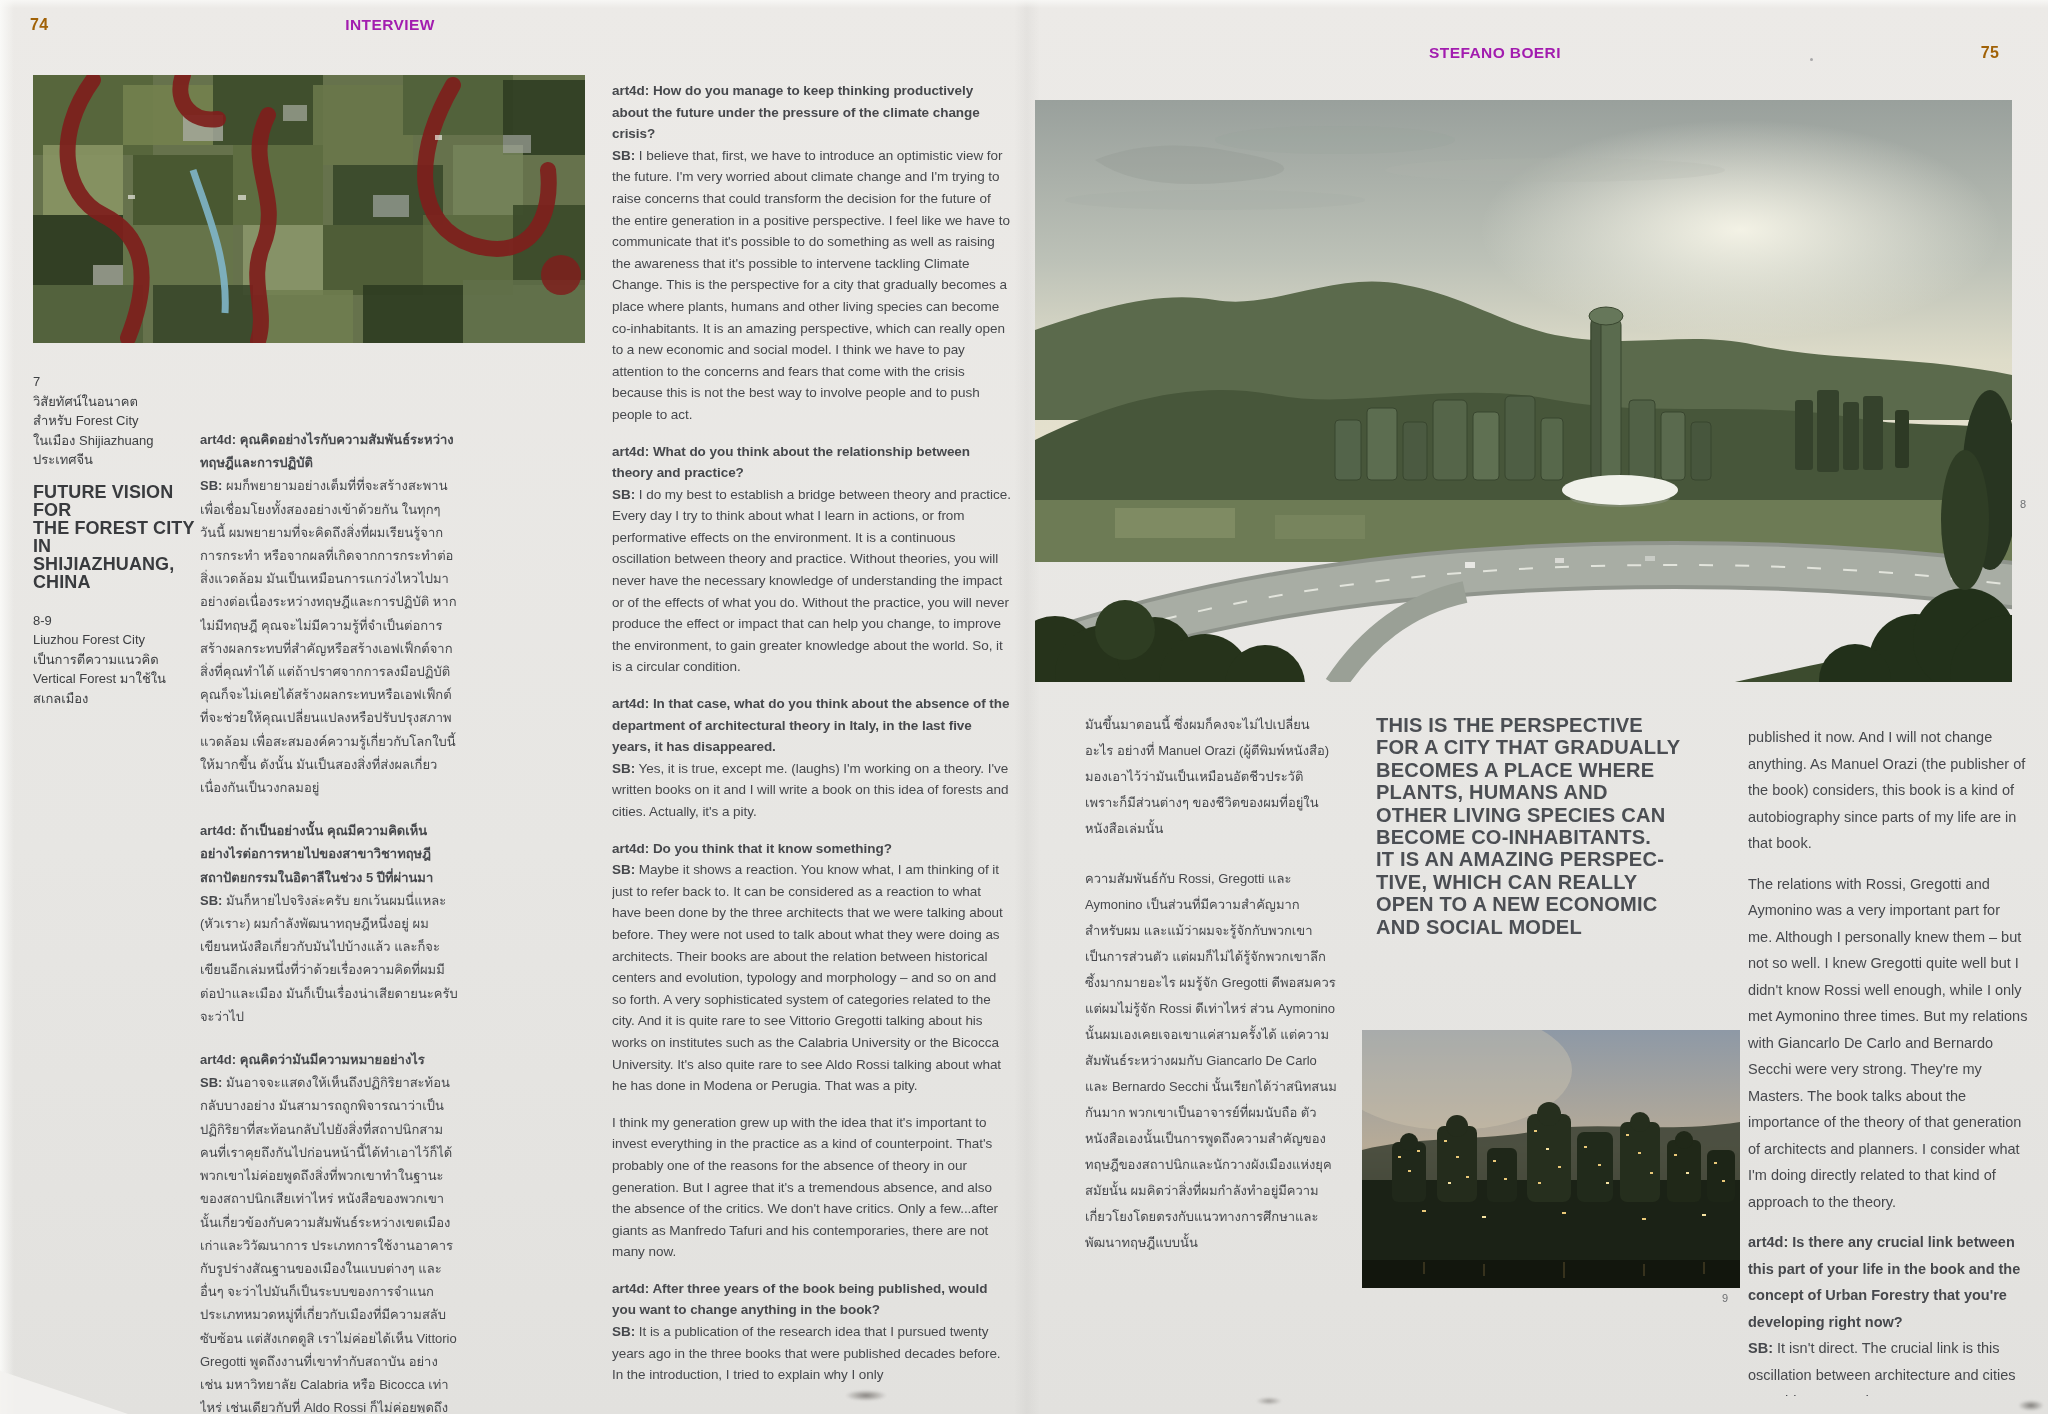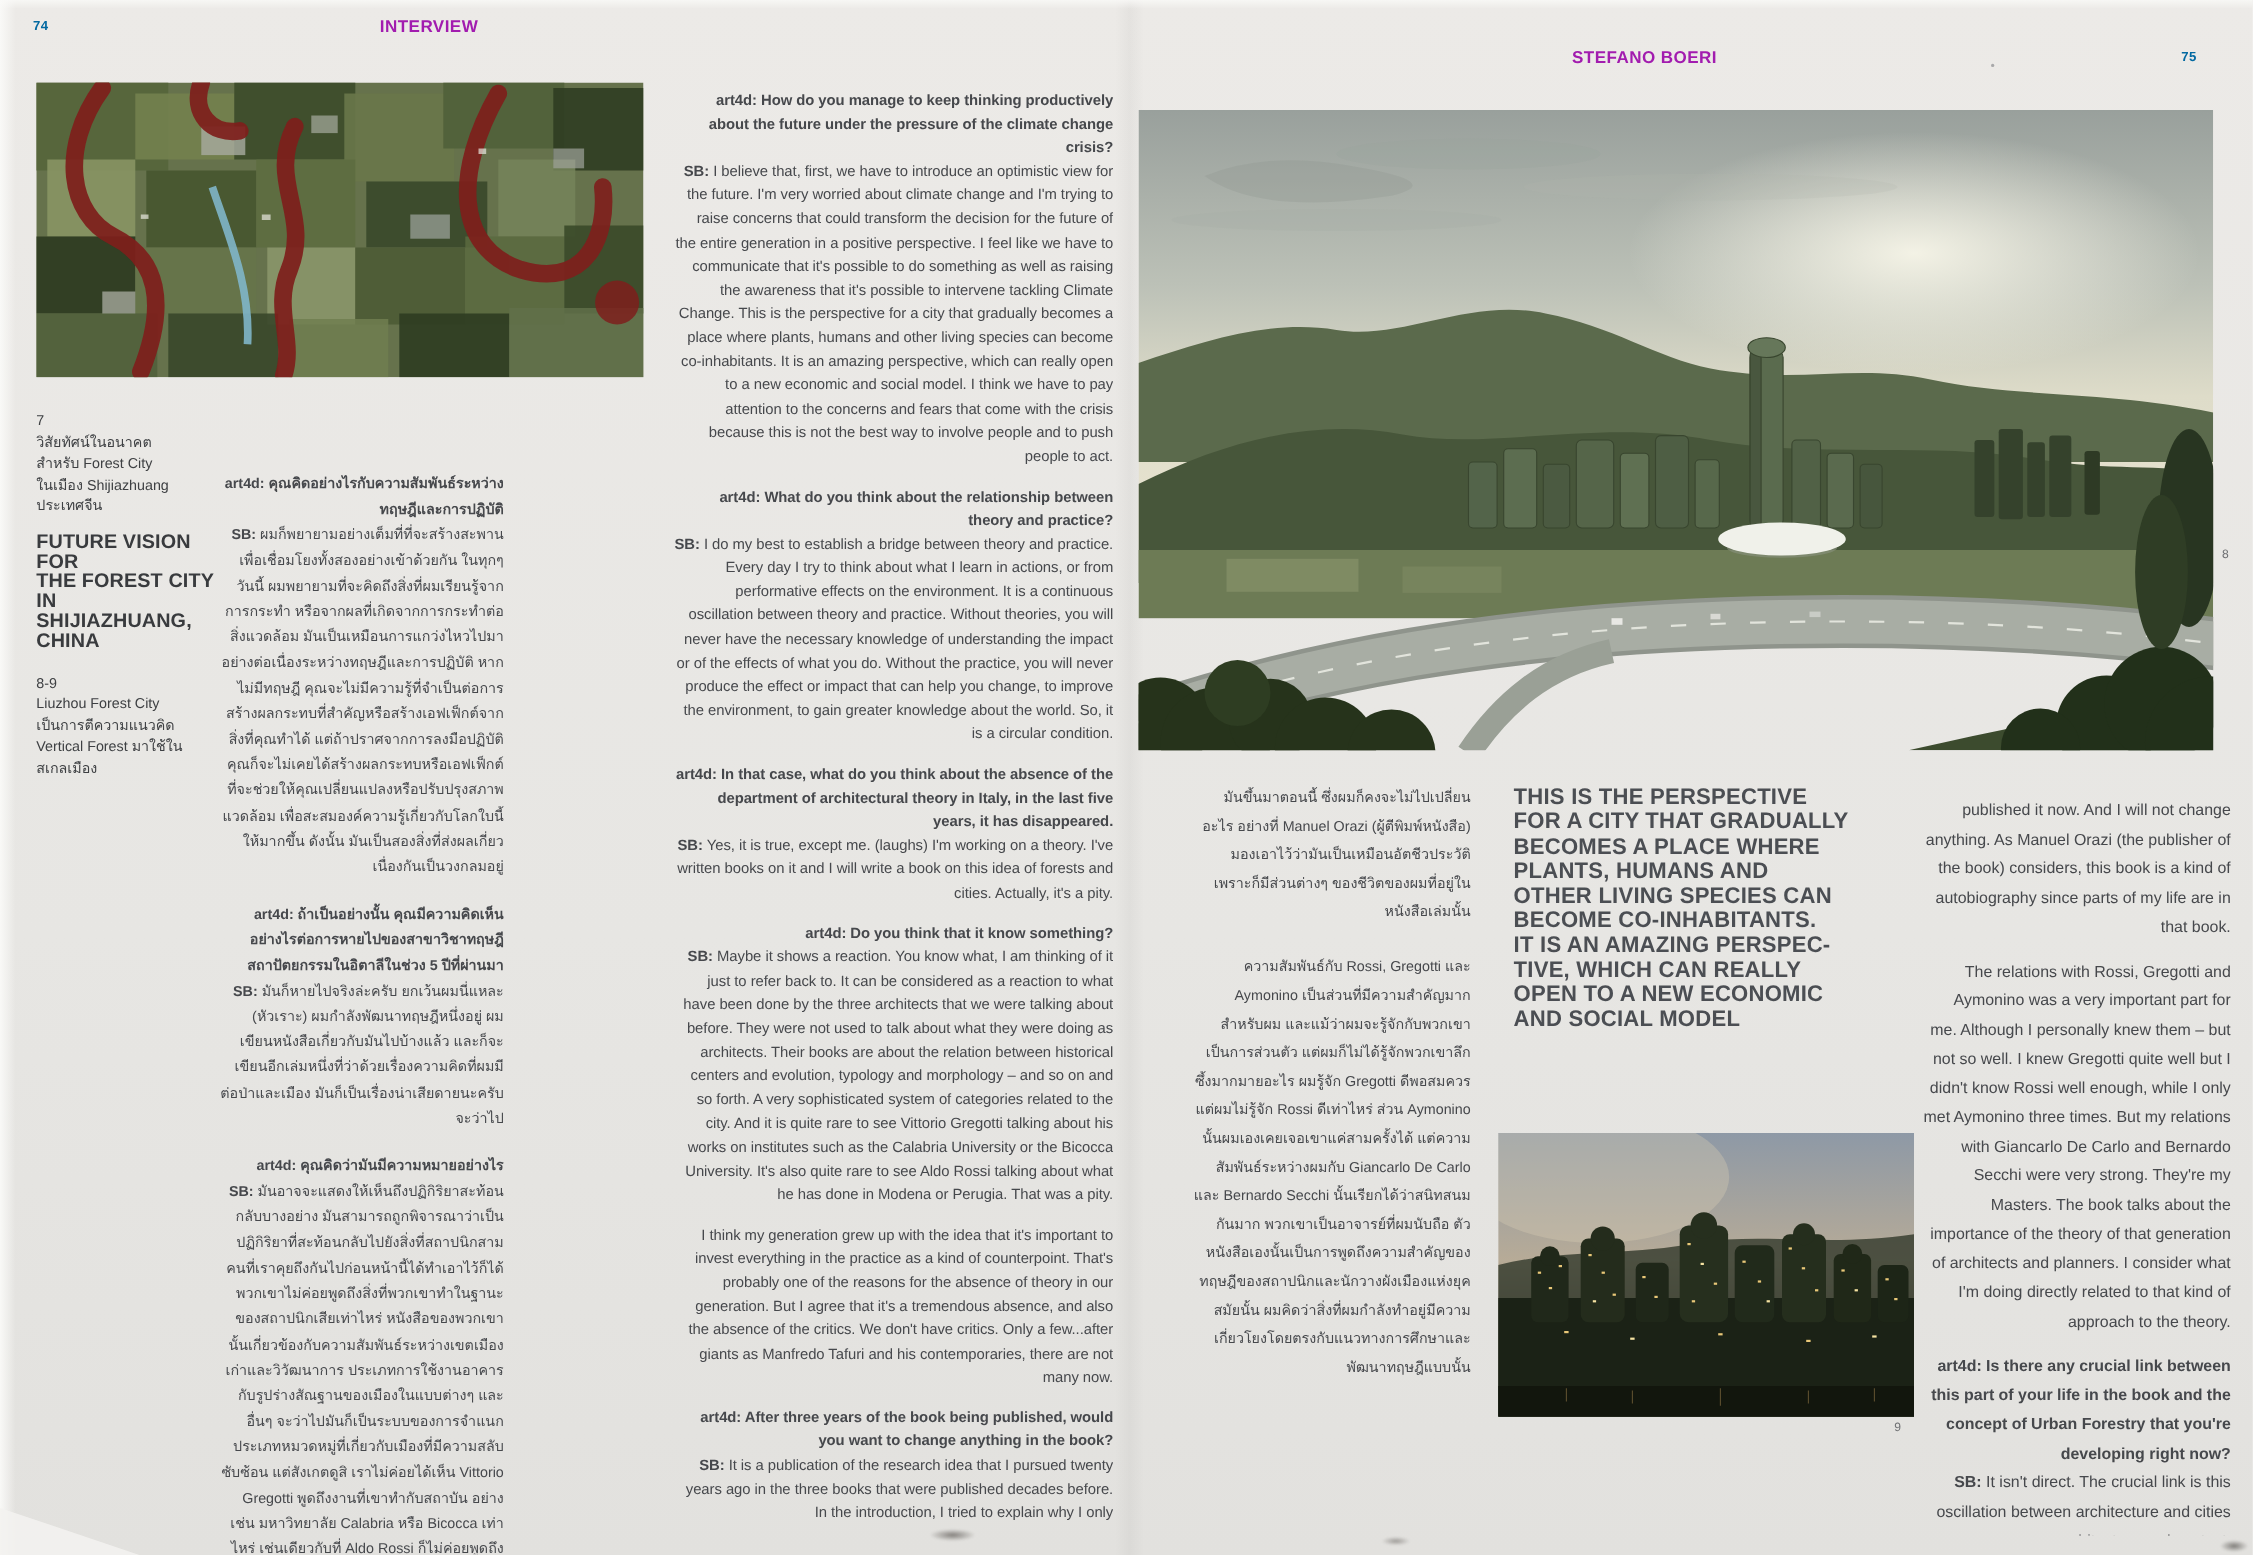--- a/index.html
+++ b/index.html
@@ -4,25 +4,25 @@
 <style>
   html,body{margin:0;padding:0;width:2048px;height:1414px;overflow:hidden;}
   body{
     position:relative;
     background:linear-gradient(#eceae7,#e7e6e3 60%,#e2e1de);
     font-family:"Liberation Sans","DejaVu Sans",sans-serif;
     color:#46484c;
     -webkit-font-smoothing:antialiased;
   }
   .abs{position:absolute;}
-  .folio{font-weight:bold;font-size:12px;color:#0369a1;letter-spacing:.3px;}
+  .folio{font-weight:bold;font-size:16px;color:#a16207;letter-spacing:.3px;}
   .running-head{font-weight:bold;font-size:15.5px;color:#a21caf;letter-spacing:.4px;text-align:center;}
   .cap-th{font-size:13px;line-height:19.5px;white-space:pre-line;color:#3e4043;margin:0 0 13px 0;}
   .cap-en{font-size:18px;line-height:18px;font-weight:bold;white-space:pre-line;color:#393b3e;letter-spacing:.1px;margin:0 0 20px 0;}
-  .col{overflow:hidden;text-align:right;}
+  .col{overflow:hidden;}
   .col p{margin:0;}
   .q{font-weight:bold;}
   .sec{margin-bottom:15px;}
   .a.cont{margin-top:15px;}
   .thai-col-left{font-size:13px;line-height:23.2px;width:258px;}
   .thai-col-left .sec{margin-bottom:20px;}
   .en-col-left{font-size:13.5px;line-height:21.6px;letter-spacing:-.05px;width:400px;}
   .thai-col-right{font-size:13px;line-height:26px;width:252px;}
   .thai-col-right p{margin:0 0 24px 0;}
   .en-col-right{font-size:14.5px;line-height:26.5px;width:280px;}

